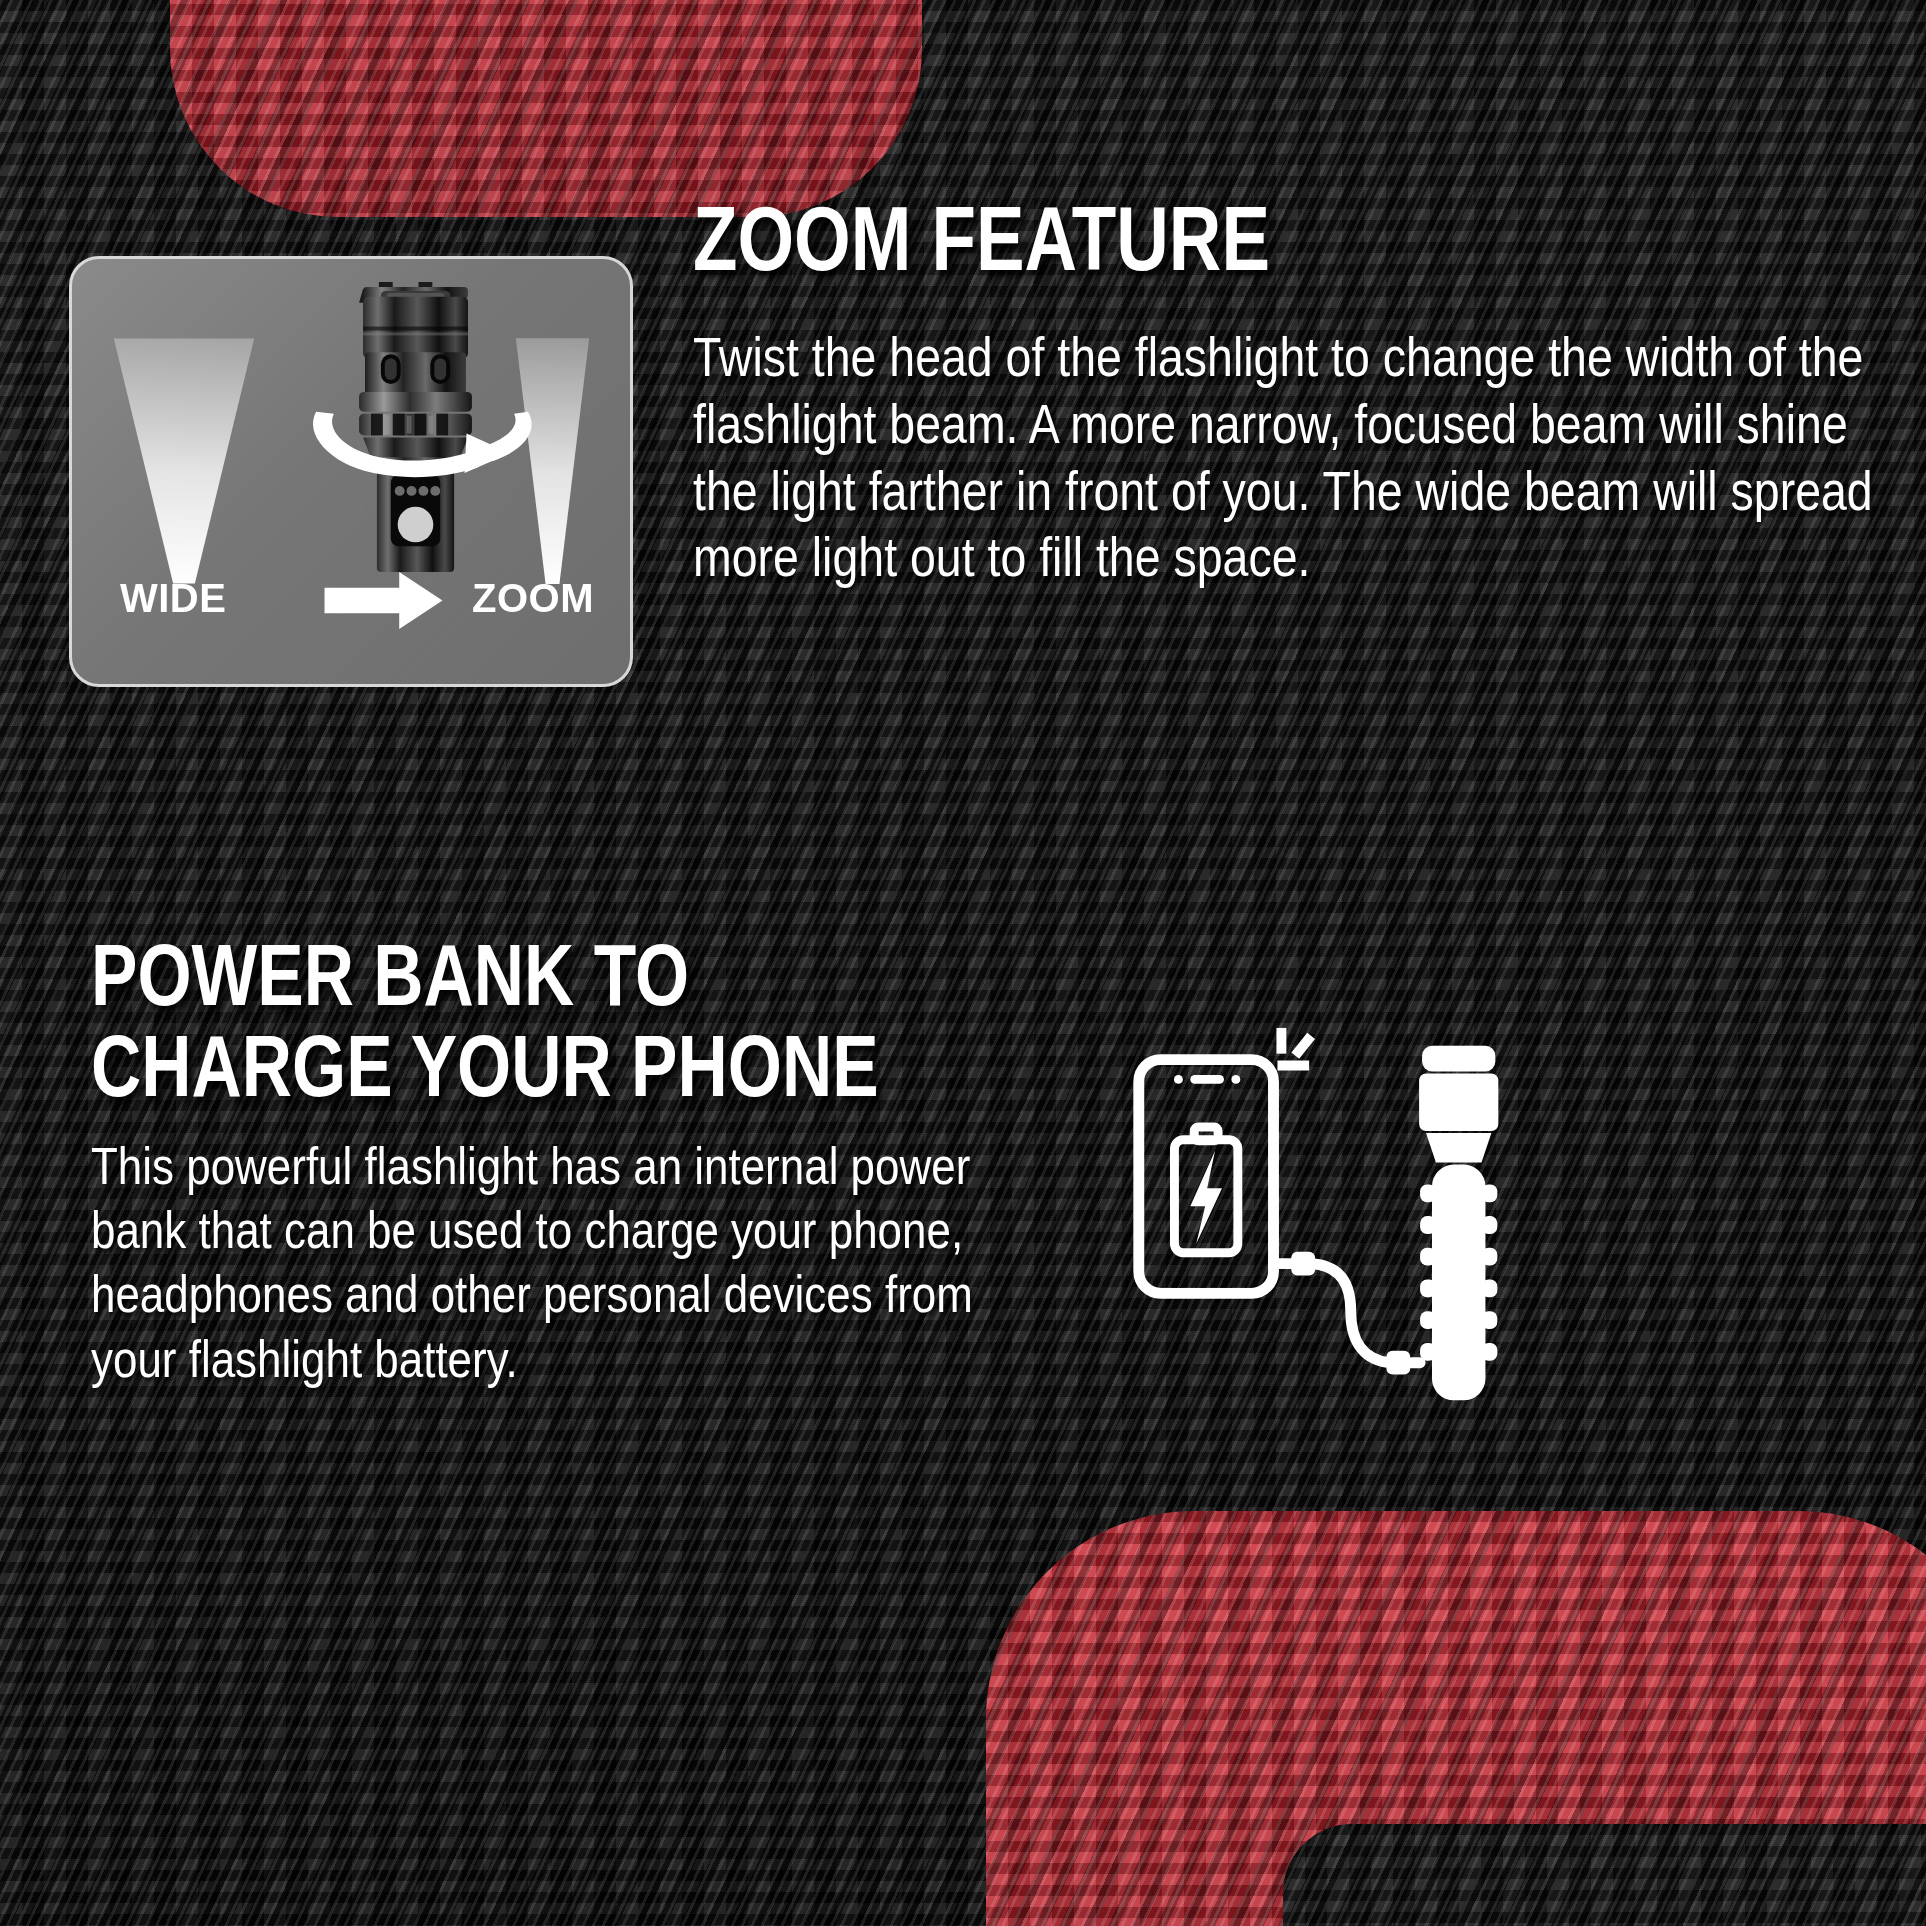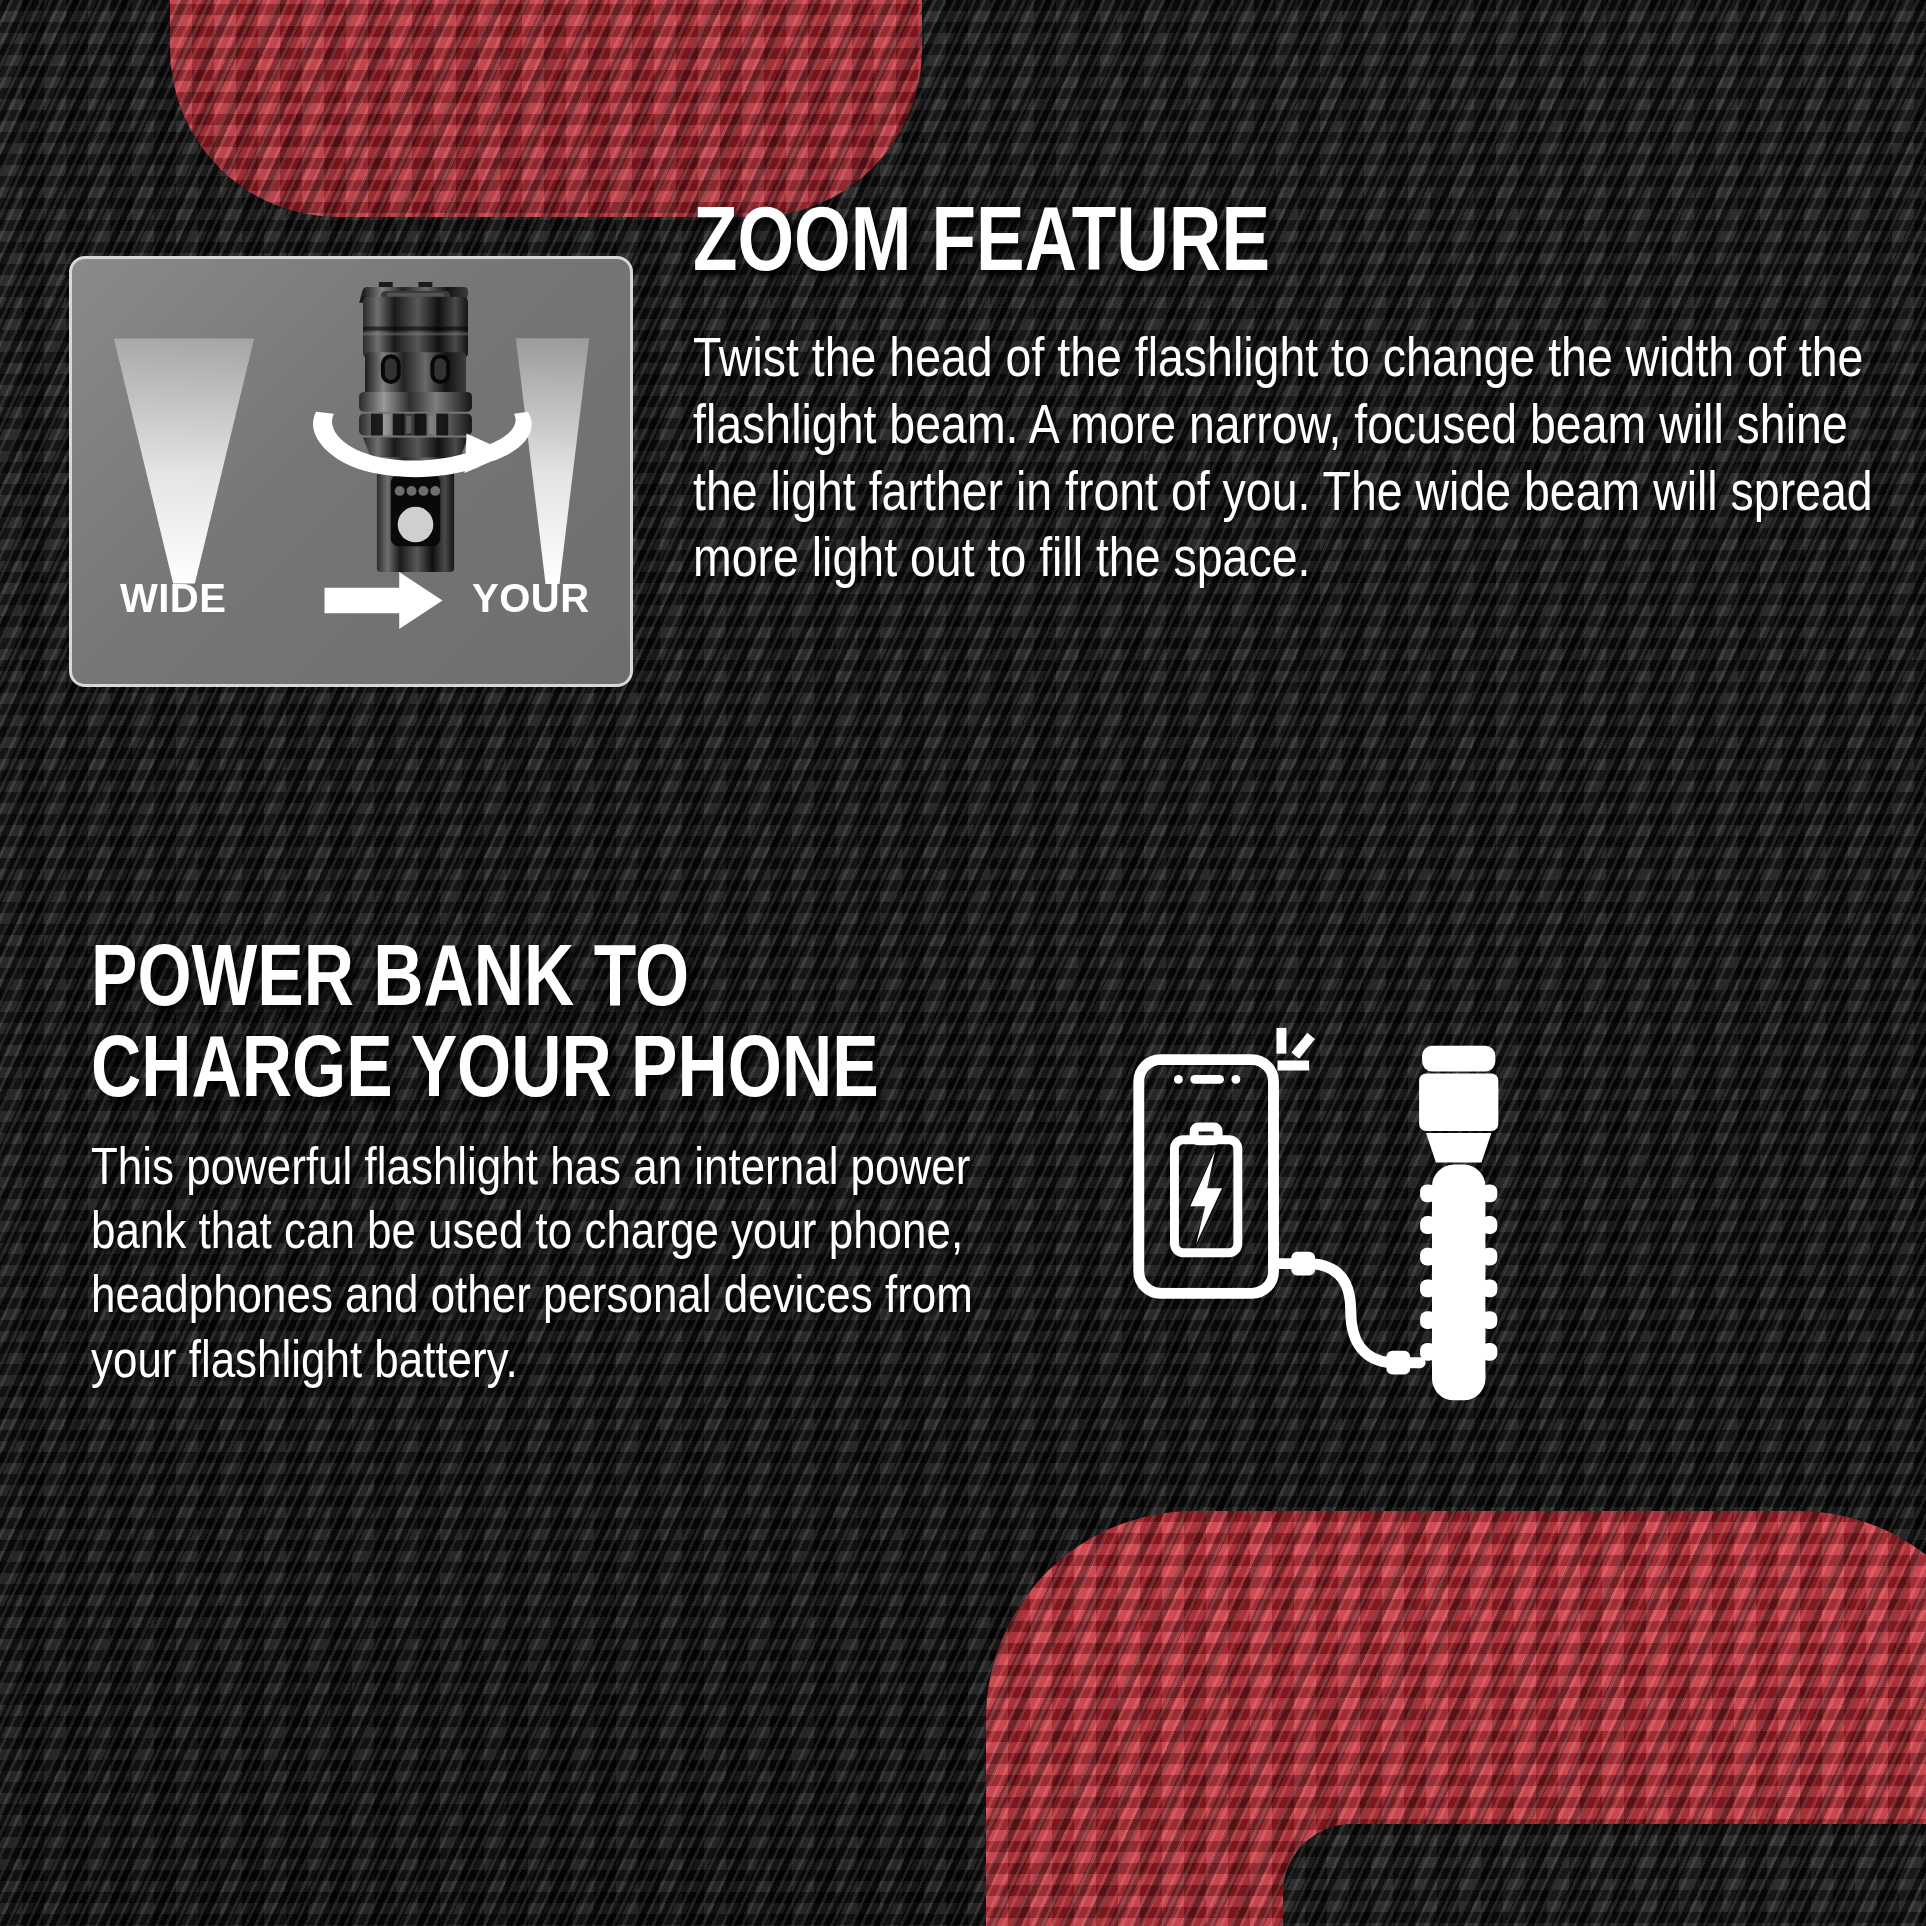--- a/index.html
+++ b/index.html
@@ -64,21 +64,21 @@
   #hook-bot .notch{
     position:absolute; left:297px; top:313px; width:891px; height:554px;
     border-radius:69px 69px 0 0;
   }
 
   
   #zoom-card{
     position:absolute; left:69px; top:256px; width:564px; height:431px;
     background:linear-gradient(135deg,#8a8a8a 0%,#767676 45%,#6e6e6e 100%);
     border:3px solid #d8d8d8;
-    border-radius:16px;
+    border-radius:30px;
     box-sizing:border-box;
     overflow:hidden;
   }
   .beam{position:absolute;}
   .beam svg{display:block;}
 
   #flash-photo{
     position:absolute; left:269px; top:22px; width:149px; height:297px;
   }
   .rot-arrow{position:absolute;left:226px;top:127px;width:248px;height:99px;}
@@ -269,21 +269,21 @@
   </div>
 
   <div class="card-label" id="label-wide">WIDE</div>
 
   <div id="card-arrow">
     <svg width="119" height="57" viewBox="0 0 120 58">
       <path d="M0 16 L76 16 L76 0 L120 29 L76 58 L76 42 L0 42 Z" fill="#ffffff"></path>
     </svg>
   </div>
 
-  <div class="card-label" id="label-focus">YOUR</div>
+  <div class="card-label" id="label-focus">ZOOM</div>
 </div>
 
 <div class="headline" id="zoom-title">ZOOM FEATURE</div>
 
 <div class="body" id="zoom-body">Twist the head of the flashlight to change the width of the flashlight beam. A more narrow, focused beam will shine the light farther in front of you. The wide beam will spread more light out to fill the space.</div>
 
 <div class="headline" id="pb-title">
   <div>POWER BANK TO</div>
   <div>CHARGE YOUR PHONE</div>
 </div>

